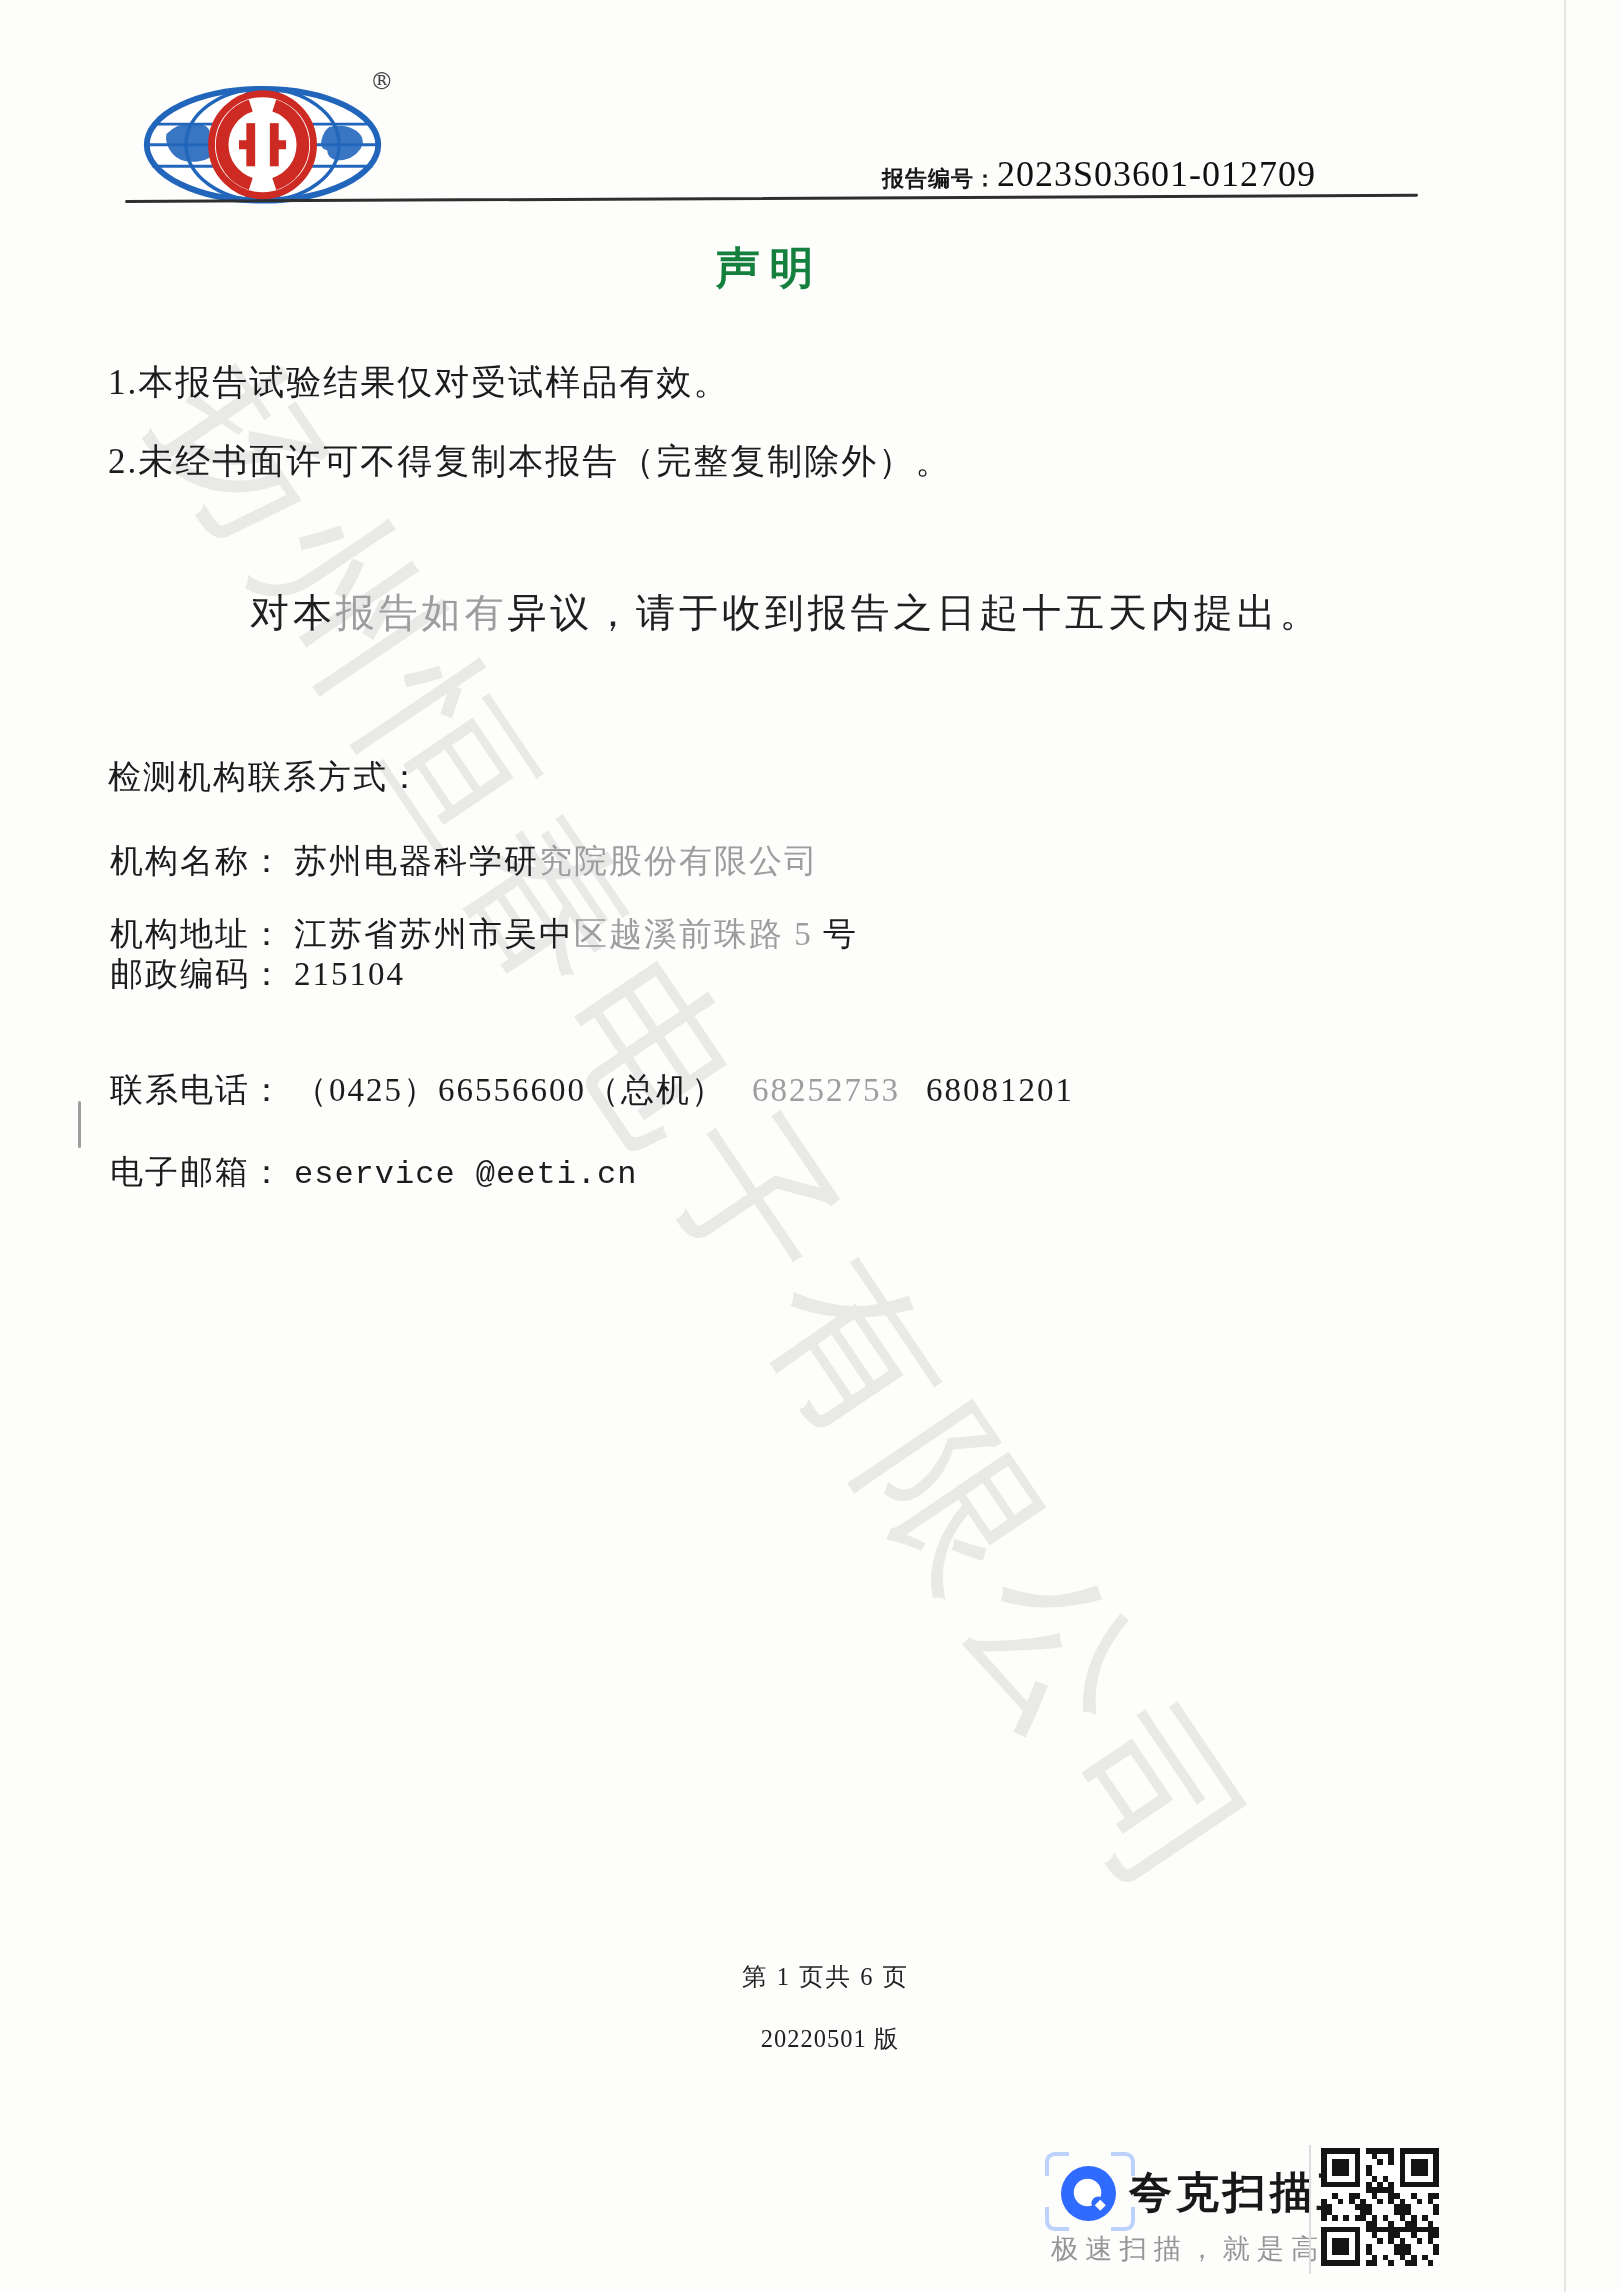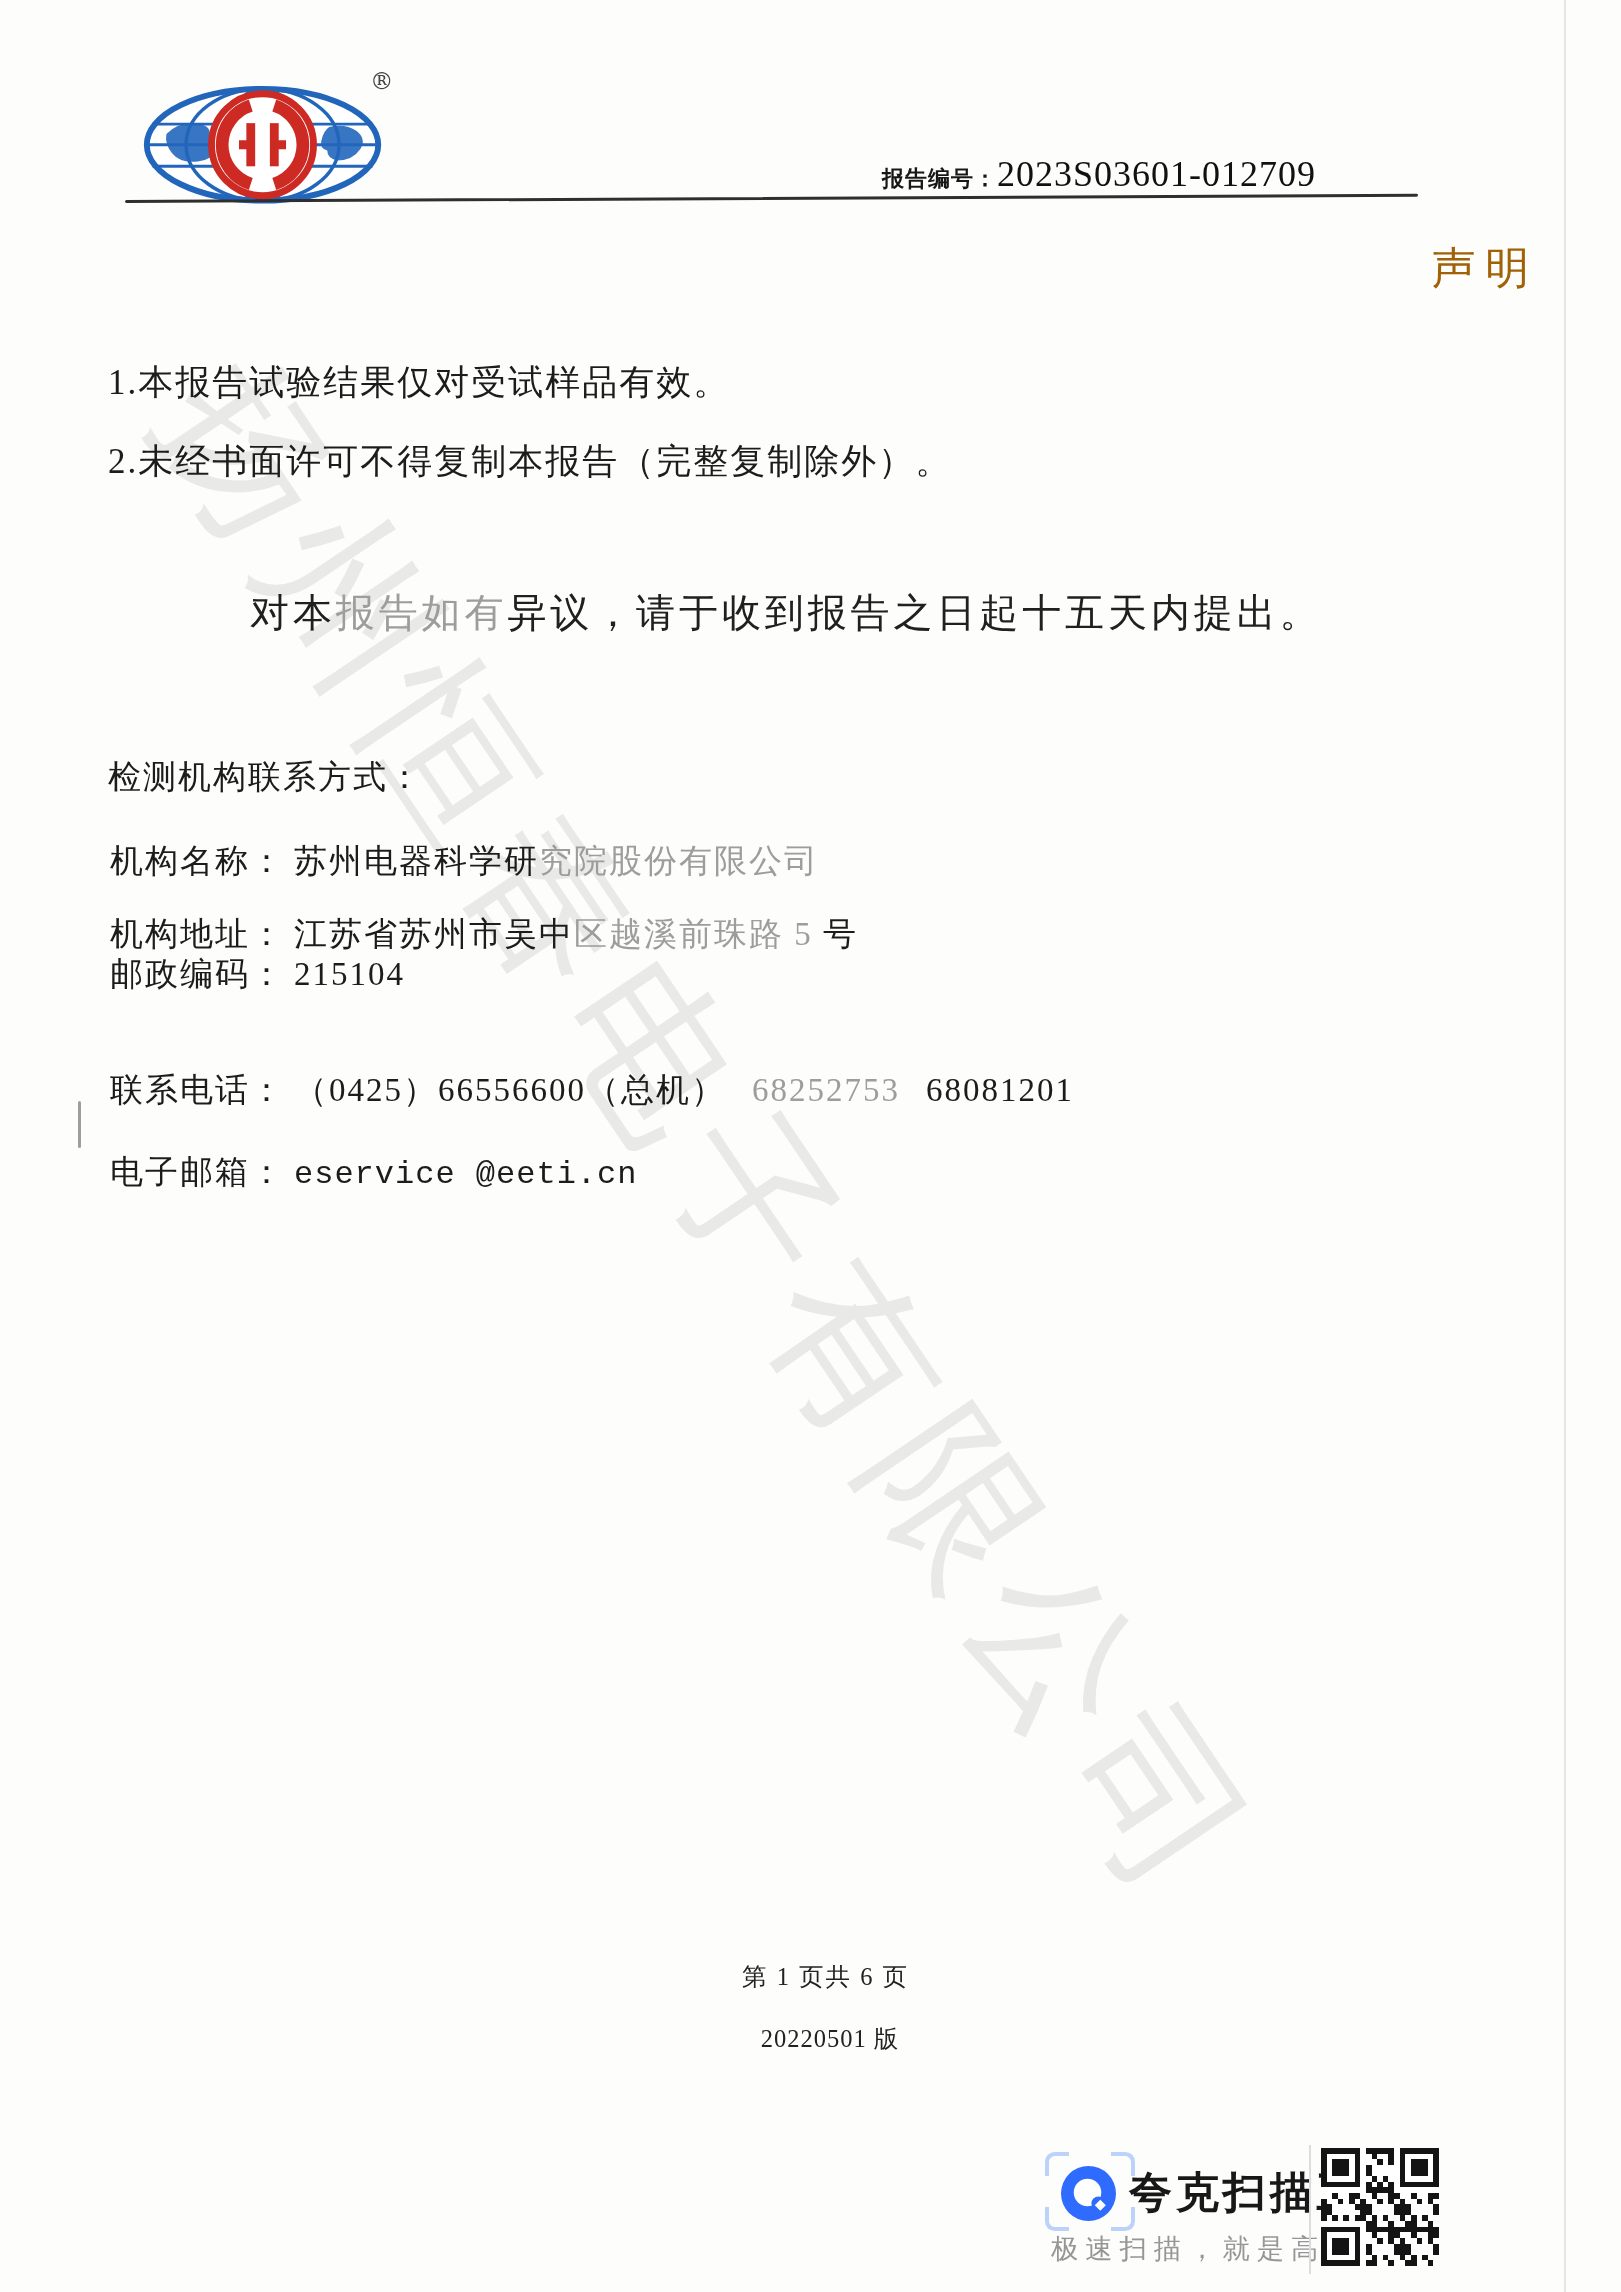--- a/index.html
+++ b/index.html
@@ -10,21 +10,21 @@
   }
   .abs{position:absolute;}
   
   .logo-wrap{left:137px;top:80px;width:255px;height:133px;}
   .reg-mark{left:370px;top:67px;font-size:23.5px;color:#444;font-family:"DejaVu Serif",serif;}
   .report-line{left:882px;top:153px;width:461px;white-space:nowrap;}
   .report-label{font-family:"Liberation Sans","DejaVu Sans",sans-serif;font-weight:bold;font-size:22px;letter-spacing:1px;color:#171717;}
   .report-value{font-size:36px;letter-spacing:1px;color:#111;}
   .header-rule{left:125px;top:200px;width:1293px;height:2.9px;background:#2f2f2f;transform:rotate(-0.28deg);transform-origin:left center;border-radius:2px;}
   
-  .doc-title{left:0;top:239px;width:1539px;text-align:right;font-size:44px;font-weight:normal;letter-spacing:9.8px;color:#a16207;}
+  .doc-title{left:0;top:239px;width:1539px;text-align:center;font-size:44px;font-weight:bold;letter-spacing:9.8px;color:#15803d;}
   .item{left:108px;font-size:35px;letter-spacing:2px;white-space:nowrap;}
   .item1{top:359px;}
   .item2{top:438px;}
   .notice{left:250px;top:586px;font-size:39px;letter-spacing:3.9px;white-space:nowrap;color:#202020;}
   .faded{color:#9d9d9d;}
   .contact-heading{left:108px;top:755px;font-size:33px;letter-spacing:2px;}
   .crow{left:110px;font-size:33px;letter-spacing:2px;white-space:nowrap;}
   .crow .val{margin-left:9px;}
   .crow .gap{margin-left:26px;}
   .r0{top:839px;} .r1{top:912px;} .r2{top:952px;text-align:center;} .r3{top:1068px;} .r4{top:1150px;}

